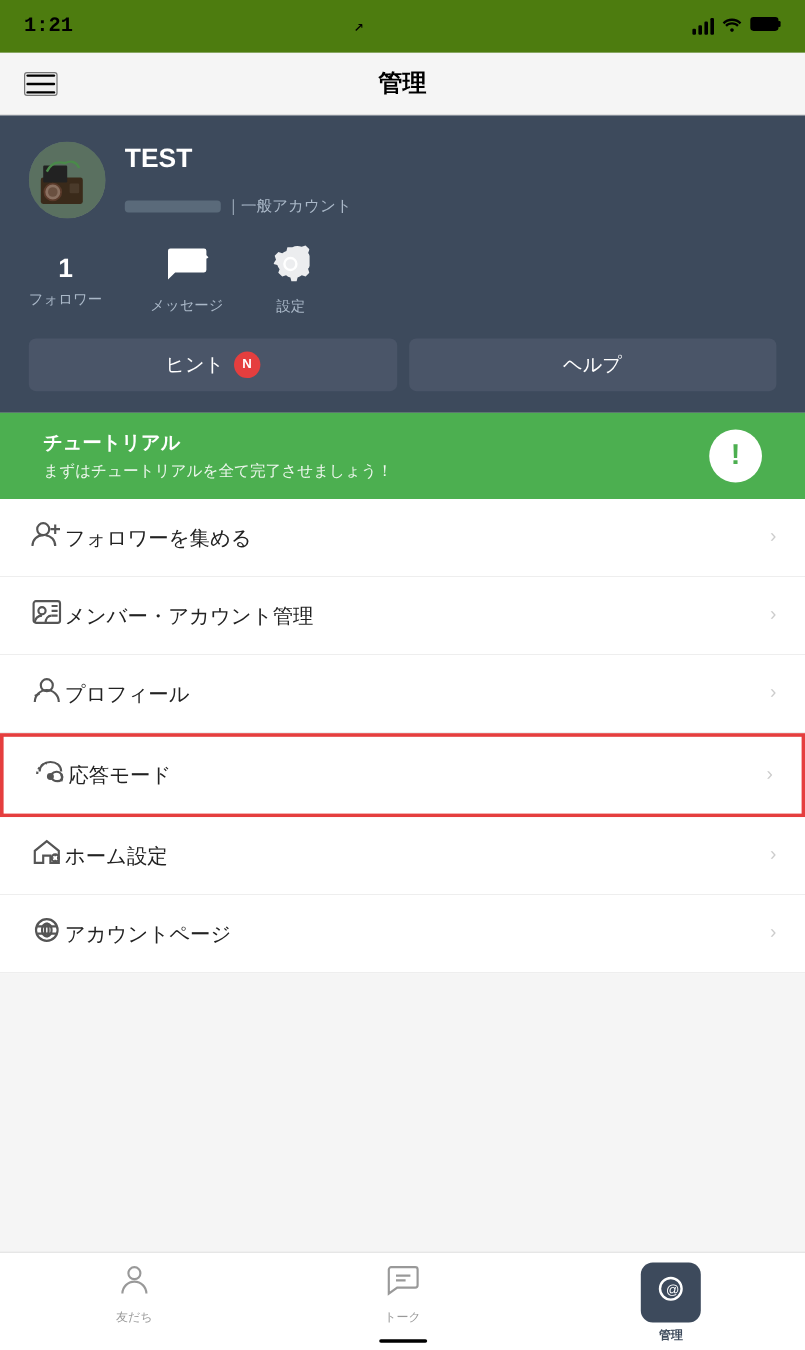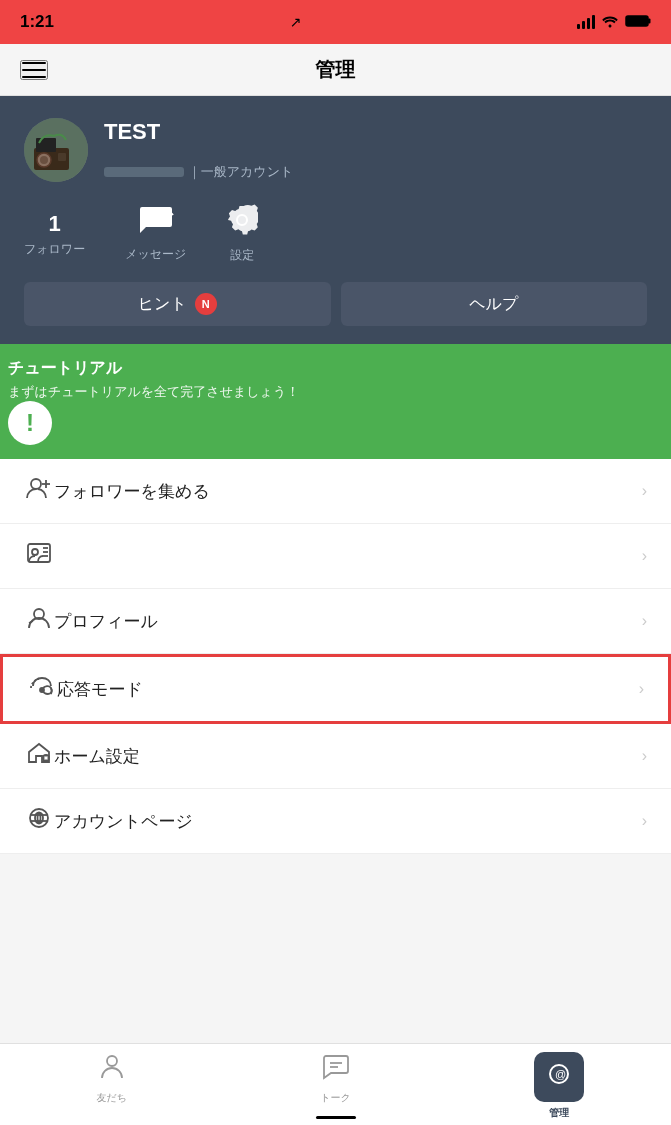--- a/index.html
+++ b/index.html
@@ -7,26 +7,27 @@
       width: 671px;
       height: 1125px;
       font-family: -apple-system, 'Helvetica Neue', Arial, sans-serif;
       background: #f5f5f5;
       overflow: hidden;
       position: relative;
     }
 
     
     .status-bar {
-      background: #ef4444;
+      background: #4d7c0f;
       height: 44px;
       display: flex;
       align-items: center;
       justify-content: space-between;
       padding: 0 20px;
+      font-family: Liberation Mono, monospace;
     }
     .status-time {
       font-size: 17px;
       font-weight: 600;
       color: #000;
     }
     .status-icons {
       display: flex;
       align-items: center;
       gap: 6px;
@@ -190,25 +191,25 @@
       width: 22px;
       height: 22px;
       display: flex;
       align-items: center;
       justify-content: center;
     }
 
     
     .tutorial-banner {
       background: #4caf50;
-      padding: 14px 8px;
-      display: flex;
+      padding: 14px 36px;
+      display: flex;
+      align-items: center;
       justify-content: space-between;
       cursor: pointer;
-      flex-direction: column;
     }
     .tutorial-text-block {
       flex: 1;
     }
     .tutorial-title {
       font-size: 16px;
       font-weight: 700;
       color: #fff;
       margin-bottom: 4px;
     }
@@ -461,20 +462,21 @@
         <svg width="26" height="22" viewBox="0 0 26 22" fill="none" stroke="#555" stroke-width="1.8">
           <rect x="2" y="2" width="22" height="18" rx="2"></rect>
           <circle cx="9" cy="10" r="3"></circle>
           <path d="M3 20c0-3.5 2.5-6 6-6"></path>
           <path d="M12 20c0-3.5 2-6 5-6"></path>
           <line x1="17" y1="6" x2="22" y2="6"></line>
           <line x1="17" y1="10" x2="22" y2="10"></line>
           <line x1="17" y1="14" x2="22" y2="14"></line>
         </svg>
       </span>
+      <span class="menu-label">メンバー・アカウント管理</span>
       <span class="menu-arrow">›</span>
     </div>
 
     <div class="menu-item">
       <span class="menu-icon">
         <svg width="24" height="22" viewBox="0 0 24 22" fill="none" stroke="#555" stroke-width="1.8">
           <circle cx="12" cy="7" r="5"></circle>
           <path d="M2 21c0-5.5 4.5-10 10-10s10 4.5 10 10"></path>
           <line x1="2" y1="16" x2="6" y2="14"></line>
         </svg>

